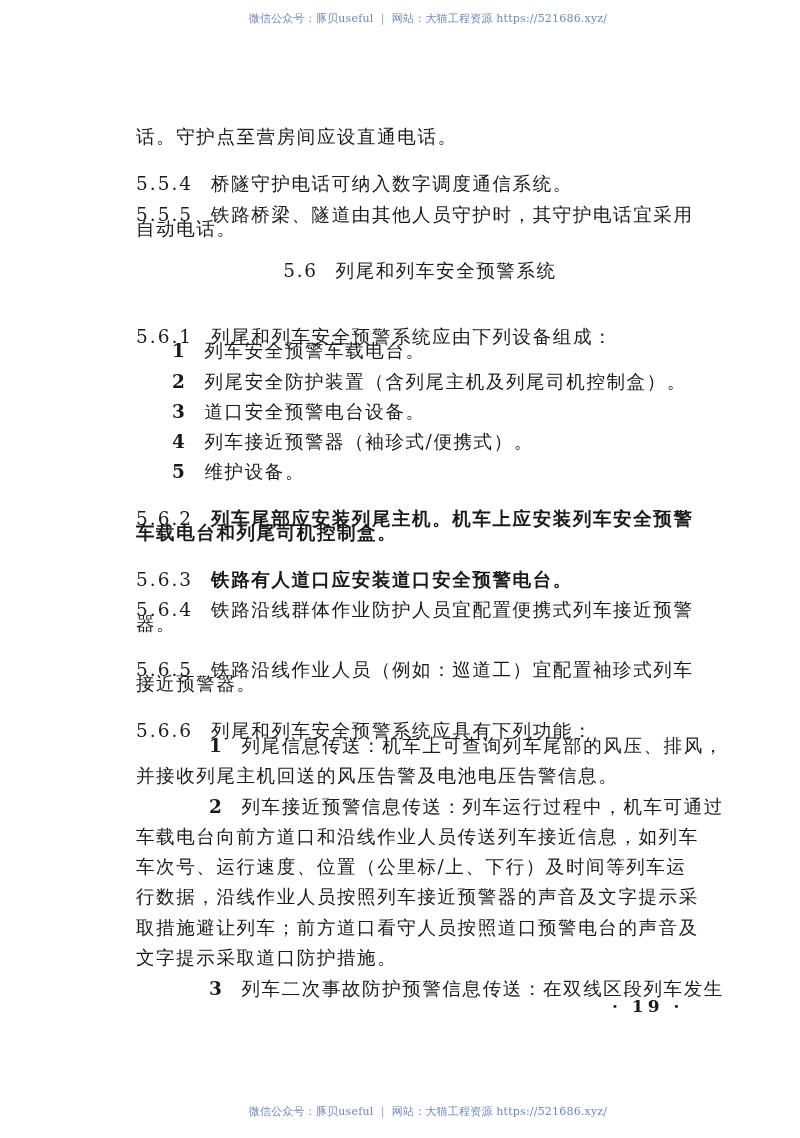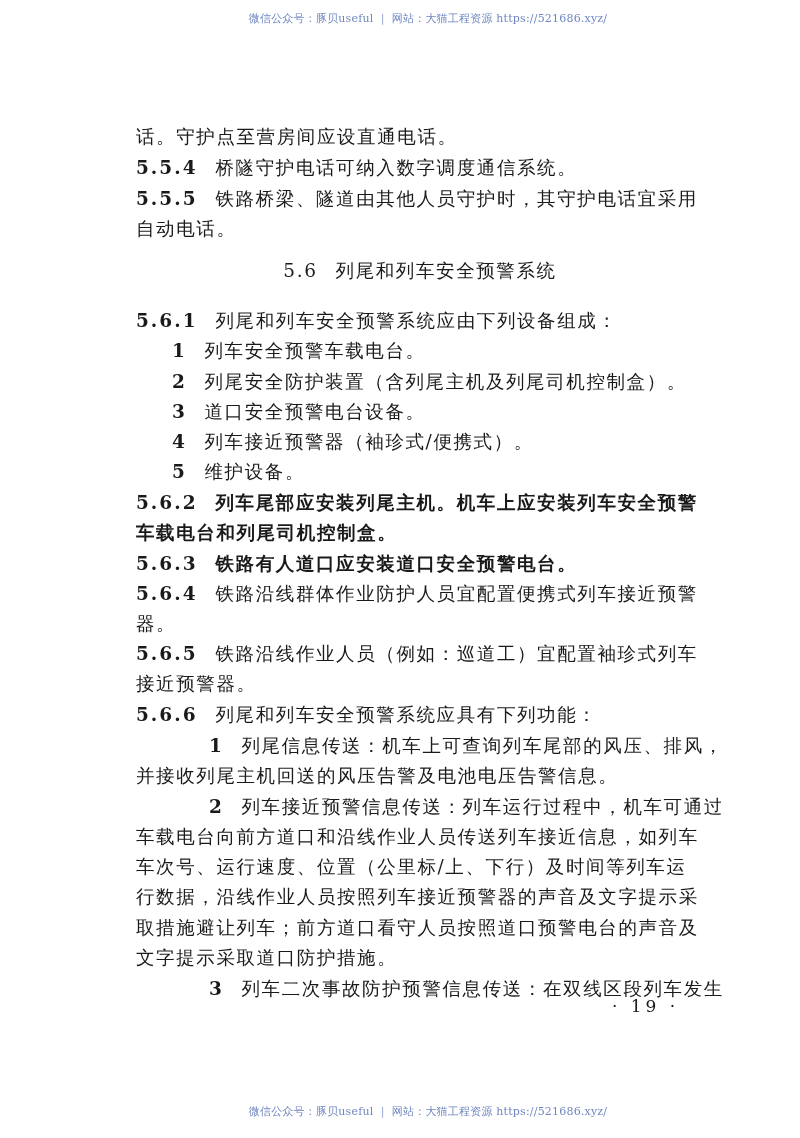--- a/index.html
+++ b/index.html
@@ -4,27 +4,27 @@
 <style>
   html, body { margin:0; padding:0; background:#ffffff; }
   body { width:800px; height:1138px; position:relative; overflow:hidden;
          font-family:"DejaVu Serif","Liberation Serif",serif; color:#1a1a1a; }
   .watermark { position:absolute; left:0; width:800px; text-align:center;
                font-size:11px; color:#6f86c0; font-family:"DejaVu Serif",serif; letter-spacing:0.2px;padding-left:28px; }
   .wm-top { top:11px; }
   .wm-bottom { top:1104px; }
   .page { position:absolute; left:136px; top:124px; width:568px; }
   .line { position:absolute; left:0; white-space:nowrap; font-size:18.5px; line-height:26px; letter-spacing:1.6px; }
-  .num { font-weight:bold; display:inline-block; letter-spacing:2px; }
+  .num { font-weight:normal; display:inline-block; letter-spacing:2px;margin-top:16px; }
   .bold { font-weight:bold; }
   .heading { font-weight:normal; text-align:center; width:568px; font-size:18.5px; }
   .indent { left:36px; }
   .indent2 { left:34px;margin-left:39px; }
   .sp { display:inline-block; width:18px; }
-  .pagenum { position:absolute; left:612px; top:996px; font-size:17px; font-weight:normal; letter-spacing:4px; }
+  .pagenum { position:absolute; left:612px; top:996px; font-size:17px; font-weight:bold; letter-spacing:4px; }
 </style>
 </head>
 <body>
 
 <div class="watermark wm-top">微信公众号：豚贝useful ｜ 网站：大猫工程资源 https://521686.xyz/</div>
 
 <div class="page">
   <div class="line" style="top:0px">话。守护点至营房间应设直通电话。</div>
 
   <div class="line" style="top:31px">

